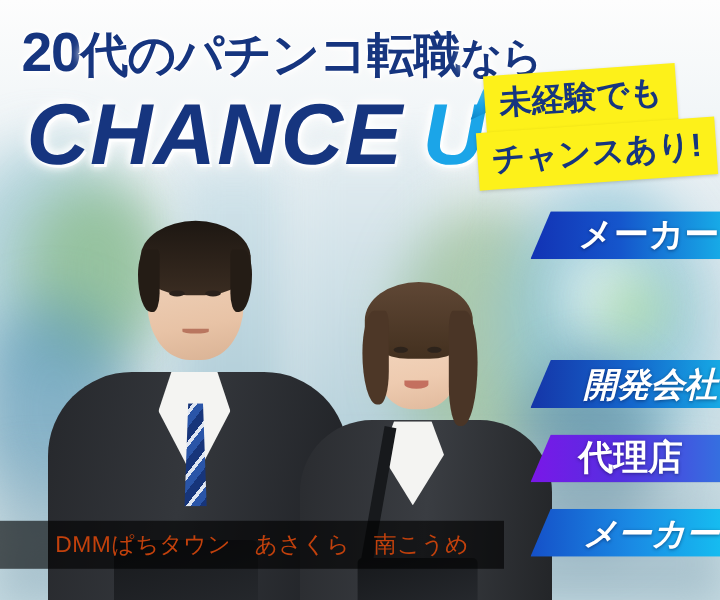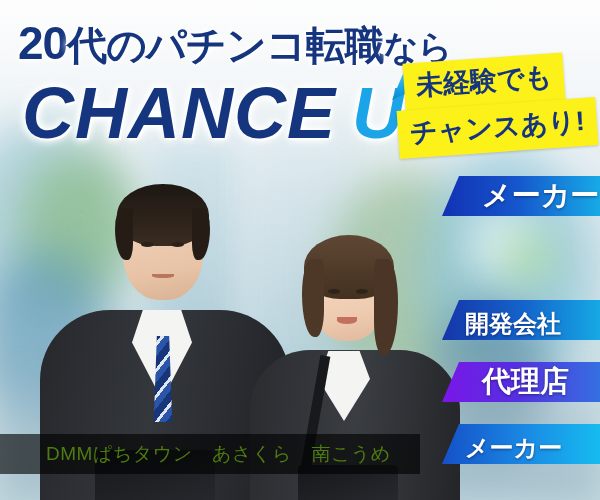--- a/index.html
+++ b/index.html
@@ -74,30 +74,30 @@
     clip-path:polygon(17px 0,100% 0,100% 100%,0 100%);
     z-index:42;
     box-shadow:0 1px 4px rgba(0,0,0,.25);
   }
   .cat-btn span{
     color:#fff;font-size:29px;font-weight:bold;
     margin-left:40px;white-space:nowrap;
     text-shadow:0 1px 3px rgba(0,0,40,.45);
     letter-spacing:0px;
   }
-  .cat-btn.narrow span{font-size:24px;margin-left:23px;}
+  .cat-btn.narrow span{font-size:28px;margin-left:44px;font-style:italic;}
 
   
   #caption{
     position:absolute;left:0;bottom:26px;width:420px;height:40px;
     background:rgba(0,0,0,.62);
     display:flex;align-items:center;z-index:46;
   }
   #caption span{
-    color:#4d7c0f;font-size:19px;margin-left:46px;white-space:nowrap;
+    color:#c2410c;font-size:19px;margin-left:46px;white-space:nowrap;
     letter-spacing:.5px;
   }
 </style>
 </head>
 <body>
 
 <div id="banner">
 
   <div class="bg-base"></div>
 

